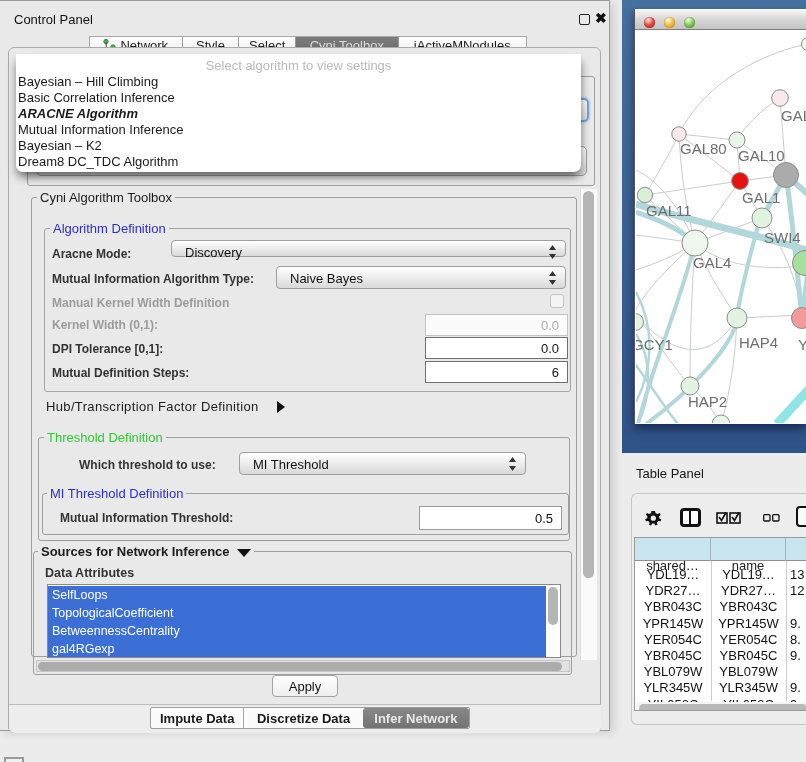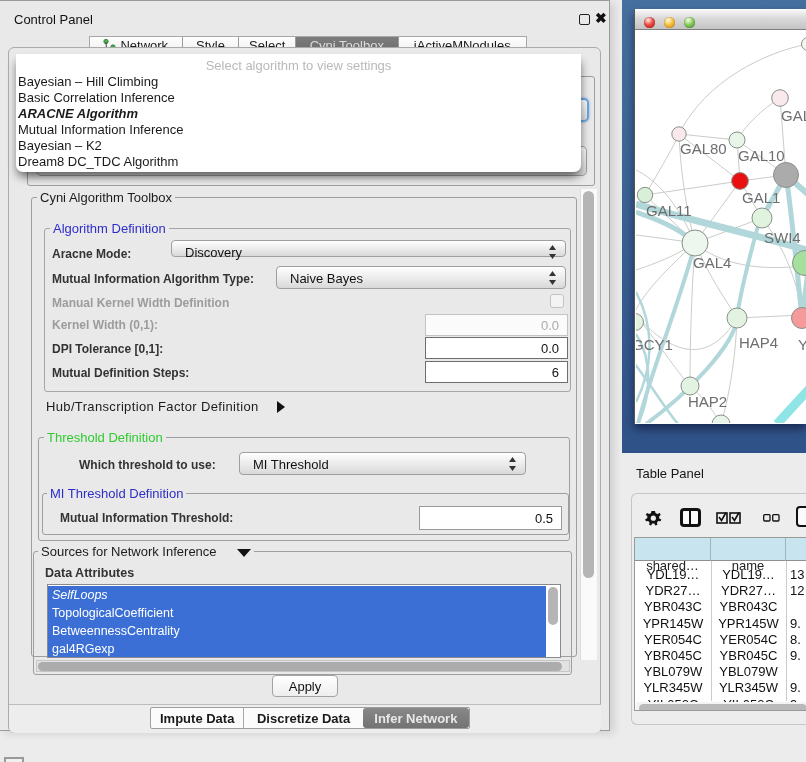--- a/index.html
+++ b/index.html
@@ -146,26 +146,26 @@
       <path d="M4.5 15 L8 10 L1 10 Z" fill="#333"></path>
     </svg>
   </div>
 
 <div class="group" style="left:42px; top:493px; width:527px; height:42px;"></div>
 <div class="gtitle" style="left:47px; top:486px; color:#2E2EC8;">MI Threshold Definition</div>
 <div class="lbl" style="left:60px; top:511px;">Mutual Information Threshold:</div>
 <div class="fld" style="left:419px; top:506px; width:143px; height:24px; padding-top:4px; border-color:#9a9a9a;">0.5</div>
 
 <div class="group" style="left:33px; top:551px; width:539px; height:124px;"></div>
-<div class="gtitle" style="left:38px; top:544px; width:216px;">Sources for Network Inference</div>
+<div class="gtitle" style="left:38px; top:544px; width:216px;font-weight:bold;">Sources for Network Inference</div>
 <div style="position:absolute; left:237px; top:549px; width:0; height:0; border-top:8px solid #111; border-left:7px solid transparent; border-right:7px solid transparent;"></div>
 <div class="lbl" style="left:45px; top:566px; font-size:12.5px;">Data Attributes</div>
 
 <div id="attrlist" class="abs">
-  <div class="lrow" style="top:1px;font-style:italic;">SelfLoops</div>
+  <div class="lrow" style="top:1px;">SelfLoops</div>
   <div class="lrow" style="top:19px;">TopologicalCoefficient</div>
   <div class="lrow" style="top:37px;">BetweennessCentrality</div>
   <div class="lrow" style="top:55px;">gal4RGexp</div>
   <div class="sbtrack" style="left:498px; top:0; width:14px; height:72px; background:#fff;"></div>
   <div class="sbthumb" style="left:500px; top:2px; width:10px; height:38px;"></div>
 </div>
 
 <div class="sbtrack" style="left:36px; top:660px; width:534px; height:12px; background:#E2E2E2; border:1px solid #c6c6c6;"></div>
 <div class="sbthumb" style="left:38px; top:661.5px; width:524px; height:9px; background:#ACACAC;"></div>
 

